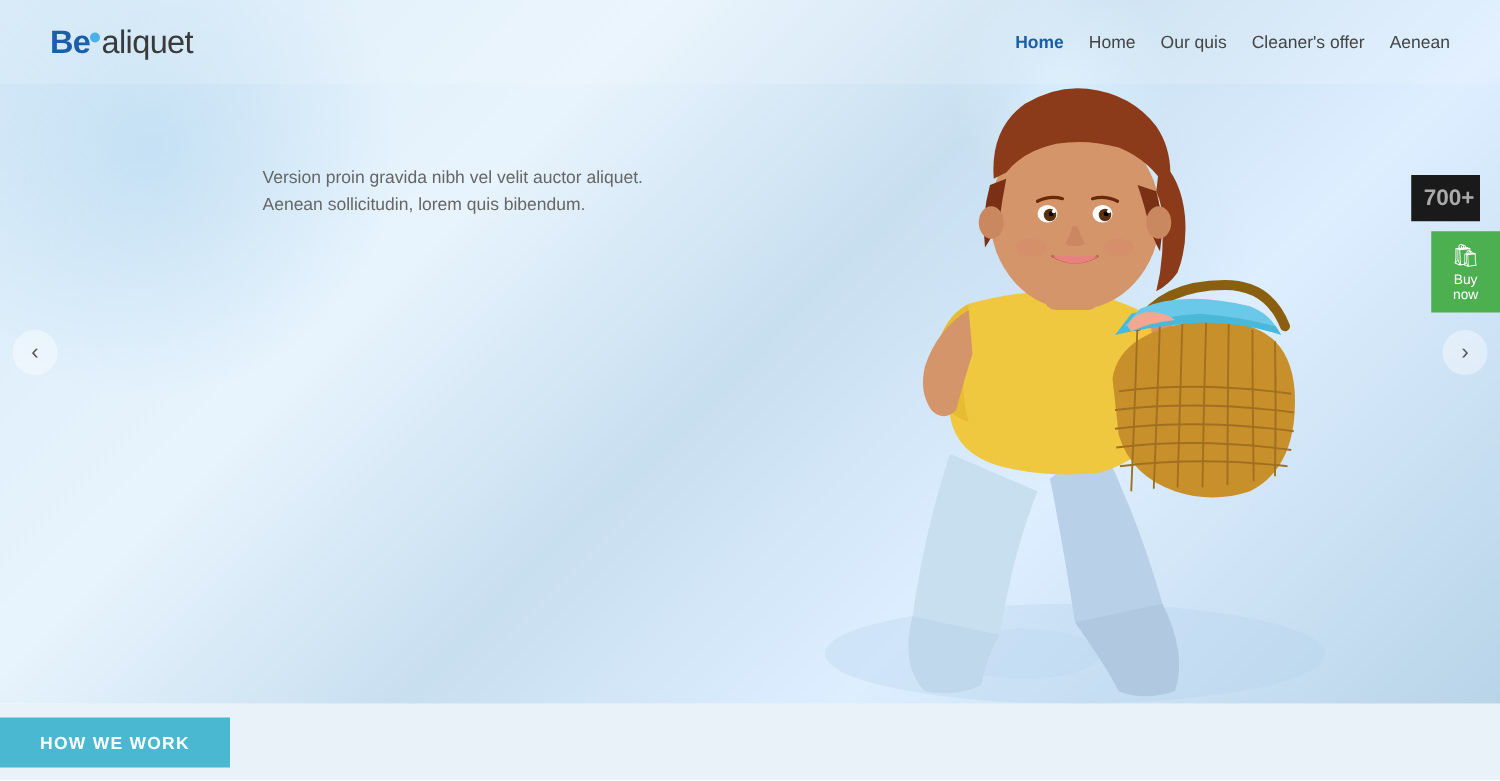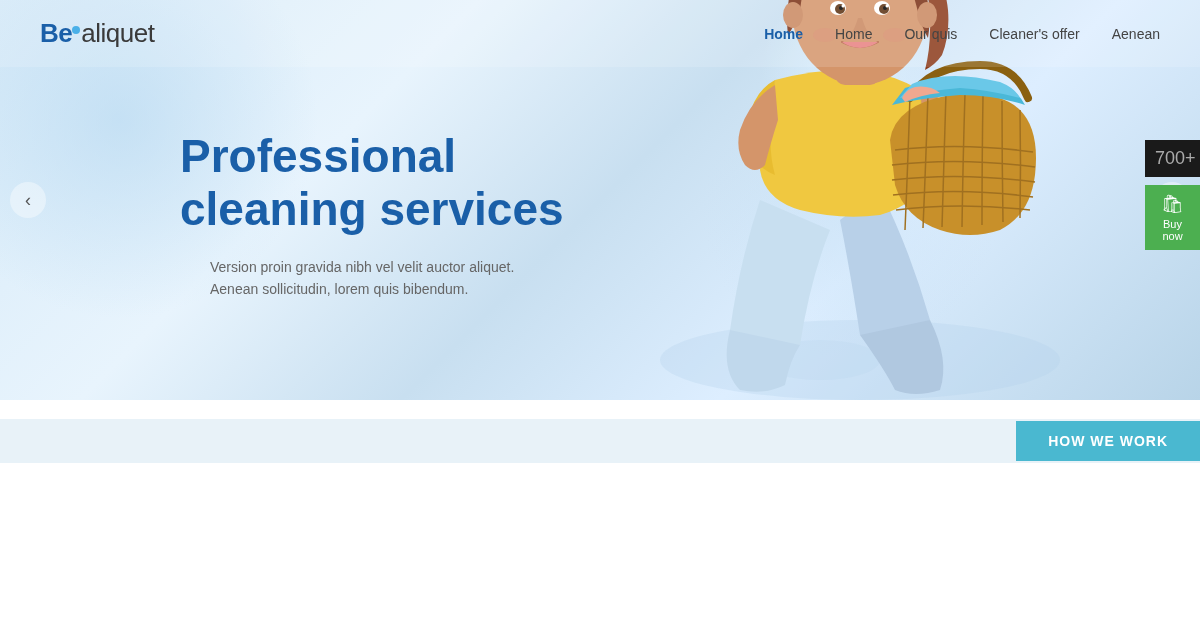--- a/index.html
+++ b/index.html
@@ -2,21 +2,21 @@
 <html><head>
   <meta charset="utf-8">
   <style>
     * { margin: 0; padding: 0; box-sizing: border-box; }
     body { width: 1200px; height: 625px; overflow: hidden; font-family: 'Segoe UI', Arial, sans-serif; }
 
     
     .hero {
       position: relative;
       width: 1200px;
-      height: 400px;
+      height: 563px;
       background: linear-gradient(135deg, #d6eaf8 0%, #e8f4fd 30%, #c8dff0 50%, #ddeeff 70%, #b8d4e8 100%);
       overflow: hidden;
     }
 
     
     .hero::before {
       content: '';
       position: absolute;
       top: -80px;
       left: -80px;
@@ -72,21 +72,21 @@
       margin-top: -8px;
     }
 
     .logo-cleaner {
       color: #3a3a3a;
       font-weight: 400;
     }
 
     .nav-links {
       display: flex;
-      gap: 32px;
+      gap: 20px;
       list-style: none;
     }
 
     .nav-links li a {
       text-decoration: none;
       font-size: 14px;
       color: #444;
       transition: color 0.2s;
     }
 
@@ -160,26 +160,26 @@
 
     
     .sidebar-widget {
       position: absolute;
       right: 0;
       z-index: 30;
     }
 
     .widget-dark {
       top: 140px;
-      right: 0;
+      right: 16px;
       background: #1a1a1a;
       color: #aaa;
       padding: 8px 10px;
       font-size: 18px;
-      font-weight: 400;
+      font-weight: 700;
       width: 55px;
       text-align: center;
     }
 
     .widget-green {
       top: 180px;
       right: 0;
       background: #4caf50;
       color: white;
       padding: 8px 10px;
@@ -192,28 +192,27 @@
       gap: 3px;
       cursor: pointer;
     }
 
     .widget-green .bag-icon {
       font-size: 18px;
     }
 
     
     .bottom-section {
-      height: 44px;
+      height: 61px;
       background: #e8f2f8;
       display: flex;
       align-items: center;
-      justify-content: flex-end;
+      justify-content: flex-start;
       gap: 40px;
       position: relative;
-      margin-top: 19px;
     }
 
     .how-we-work-btn {
       background: #4ab8d0;
       color: white;
       border: none;
       padding: 12px 32px;
       font-size: 14px;
       font-weight: 600;
       letter-spacing: 1px;
@@ -260,22 +259,20 @@
       </li>
       <li>
         <a href="#">Aenean</a>
       </li>
     </ul>
   </nav>
 
   <div class="deco-circle"></div>
 
   <div class="hero-content">
-    <h1 class="hero-title" style="white-space: pre-line;">Professional
-cleaning services</h1>
     <p class="hero-subtitle" style="white-space: pre-line;">Version proin gravida nibh vel velit auctor aliquet.
 Aenean sollicitudin, lorem quis bibendum.</p>
   </div>
 
   <div class="hero-image">
     <svg class="woman-figure" viewBox="0 0 520 520" xmlns="http://www.w3.org/2000/svg">
 
       <ellipse cx="260" cy="480" rx="200" ry="40" fill="rgba(180,210,235,0.3)"></ellipse>
 
       <ellipse cx="220" cy="480" rx="60" ry="20" fill="rgba(180,210,235,0.2)"></ellipse>

